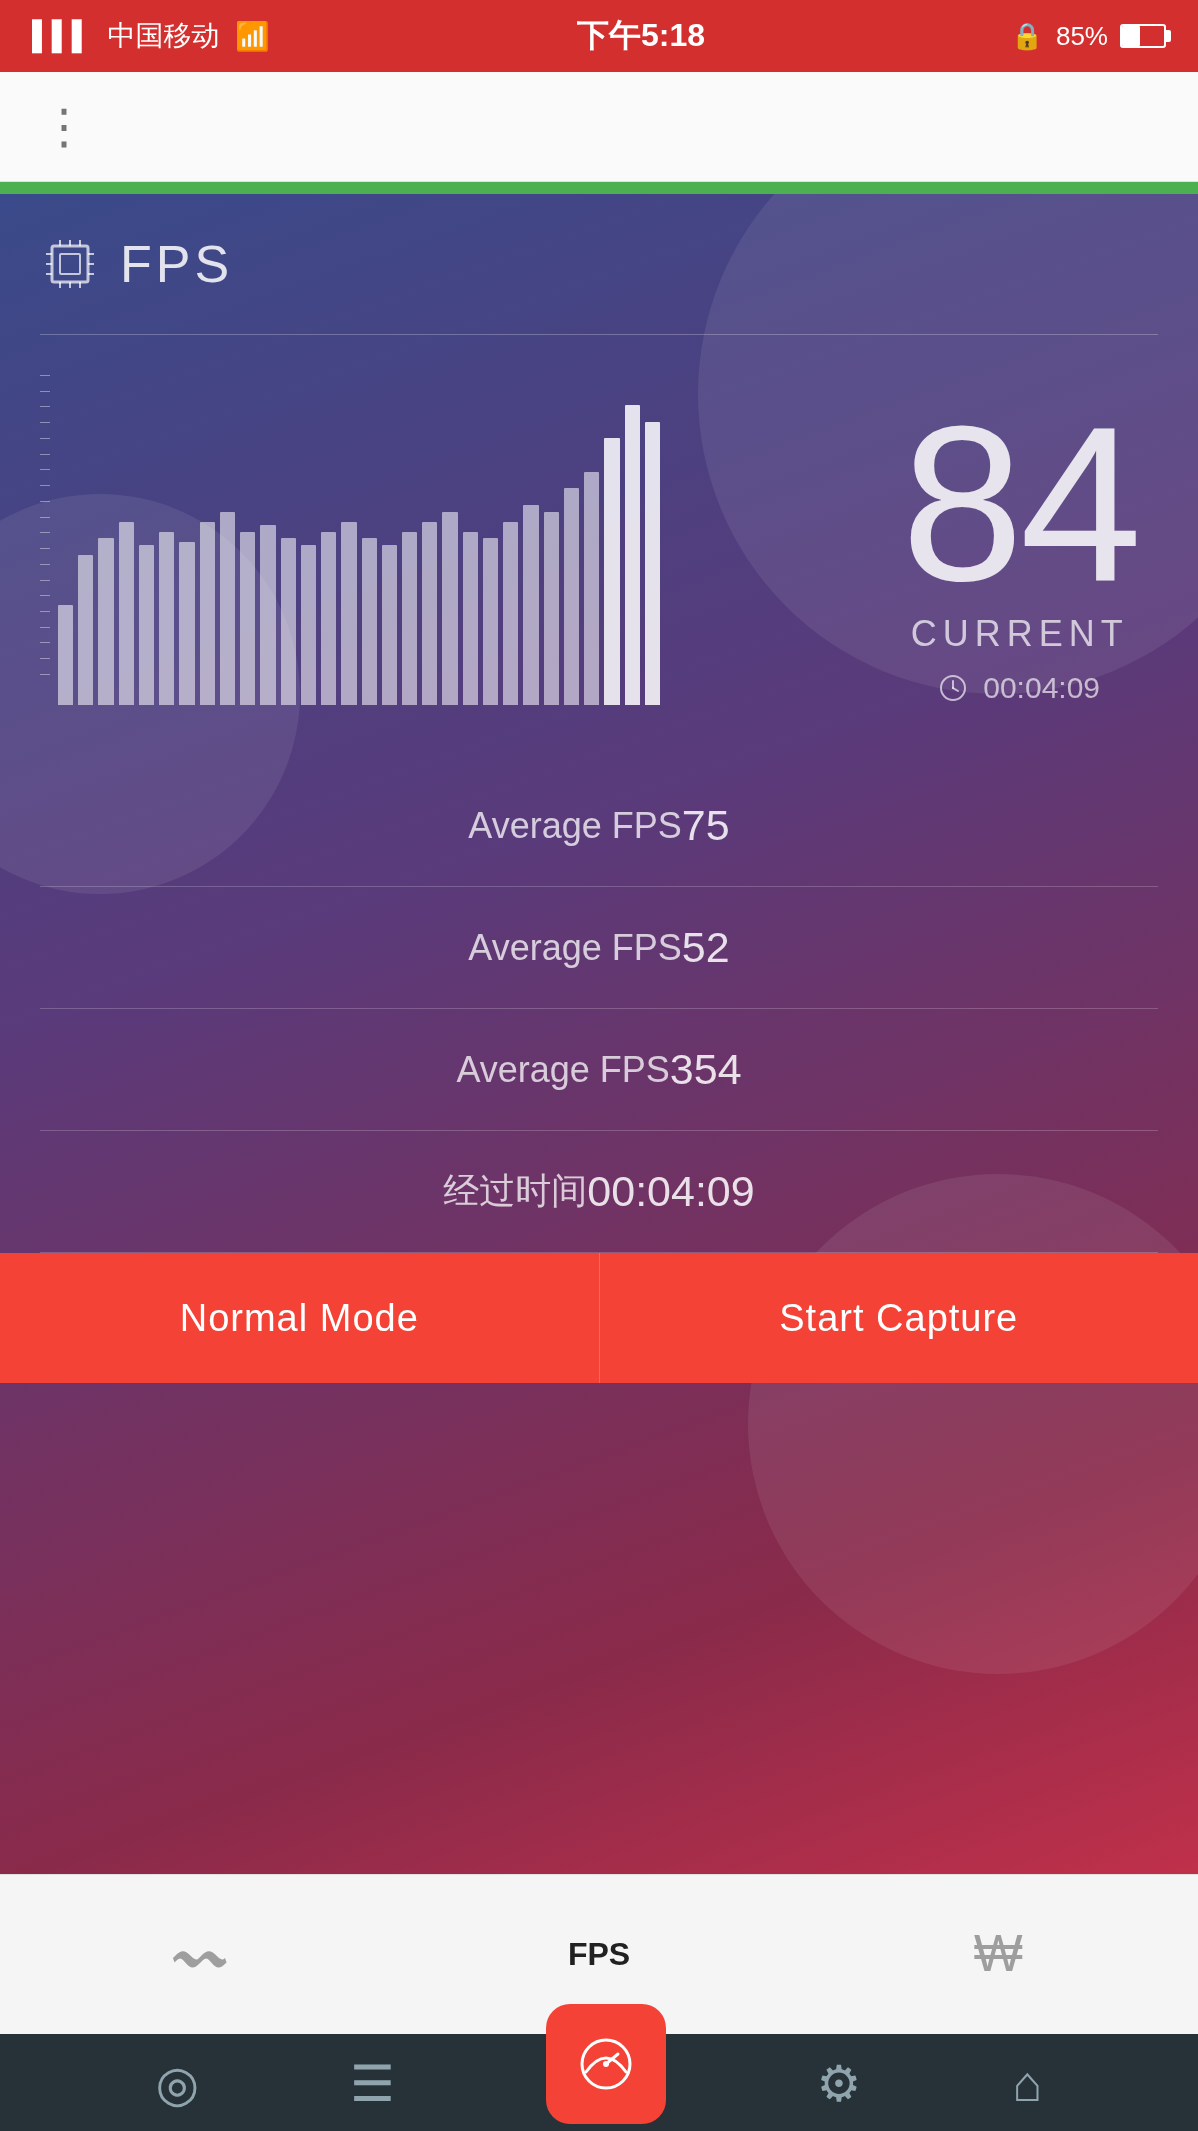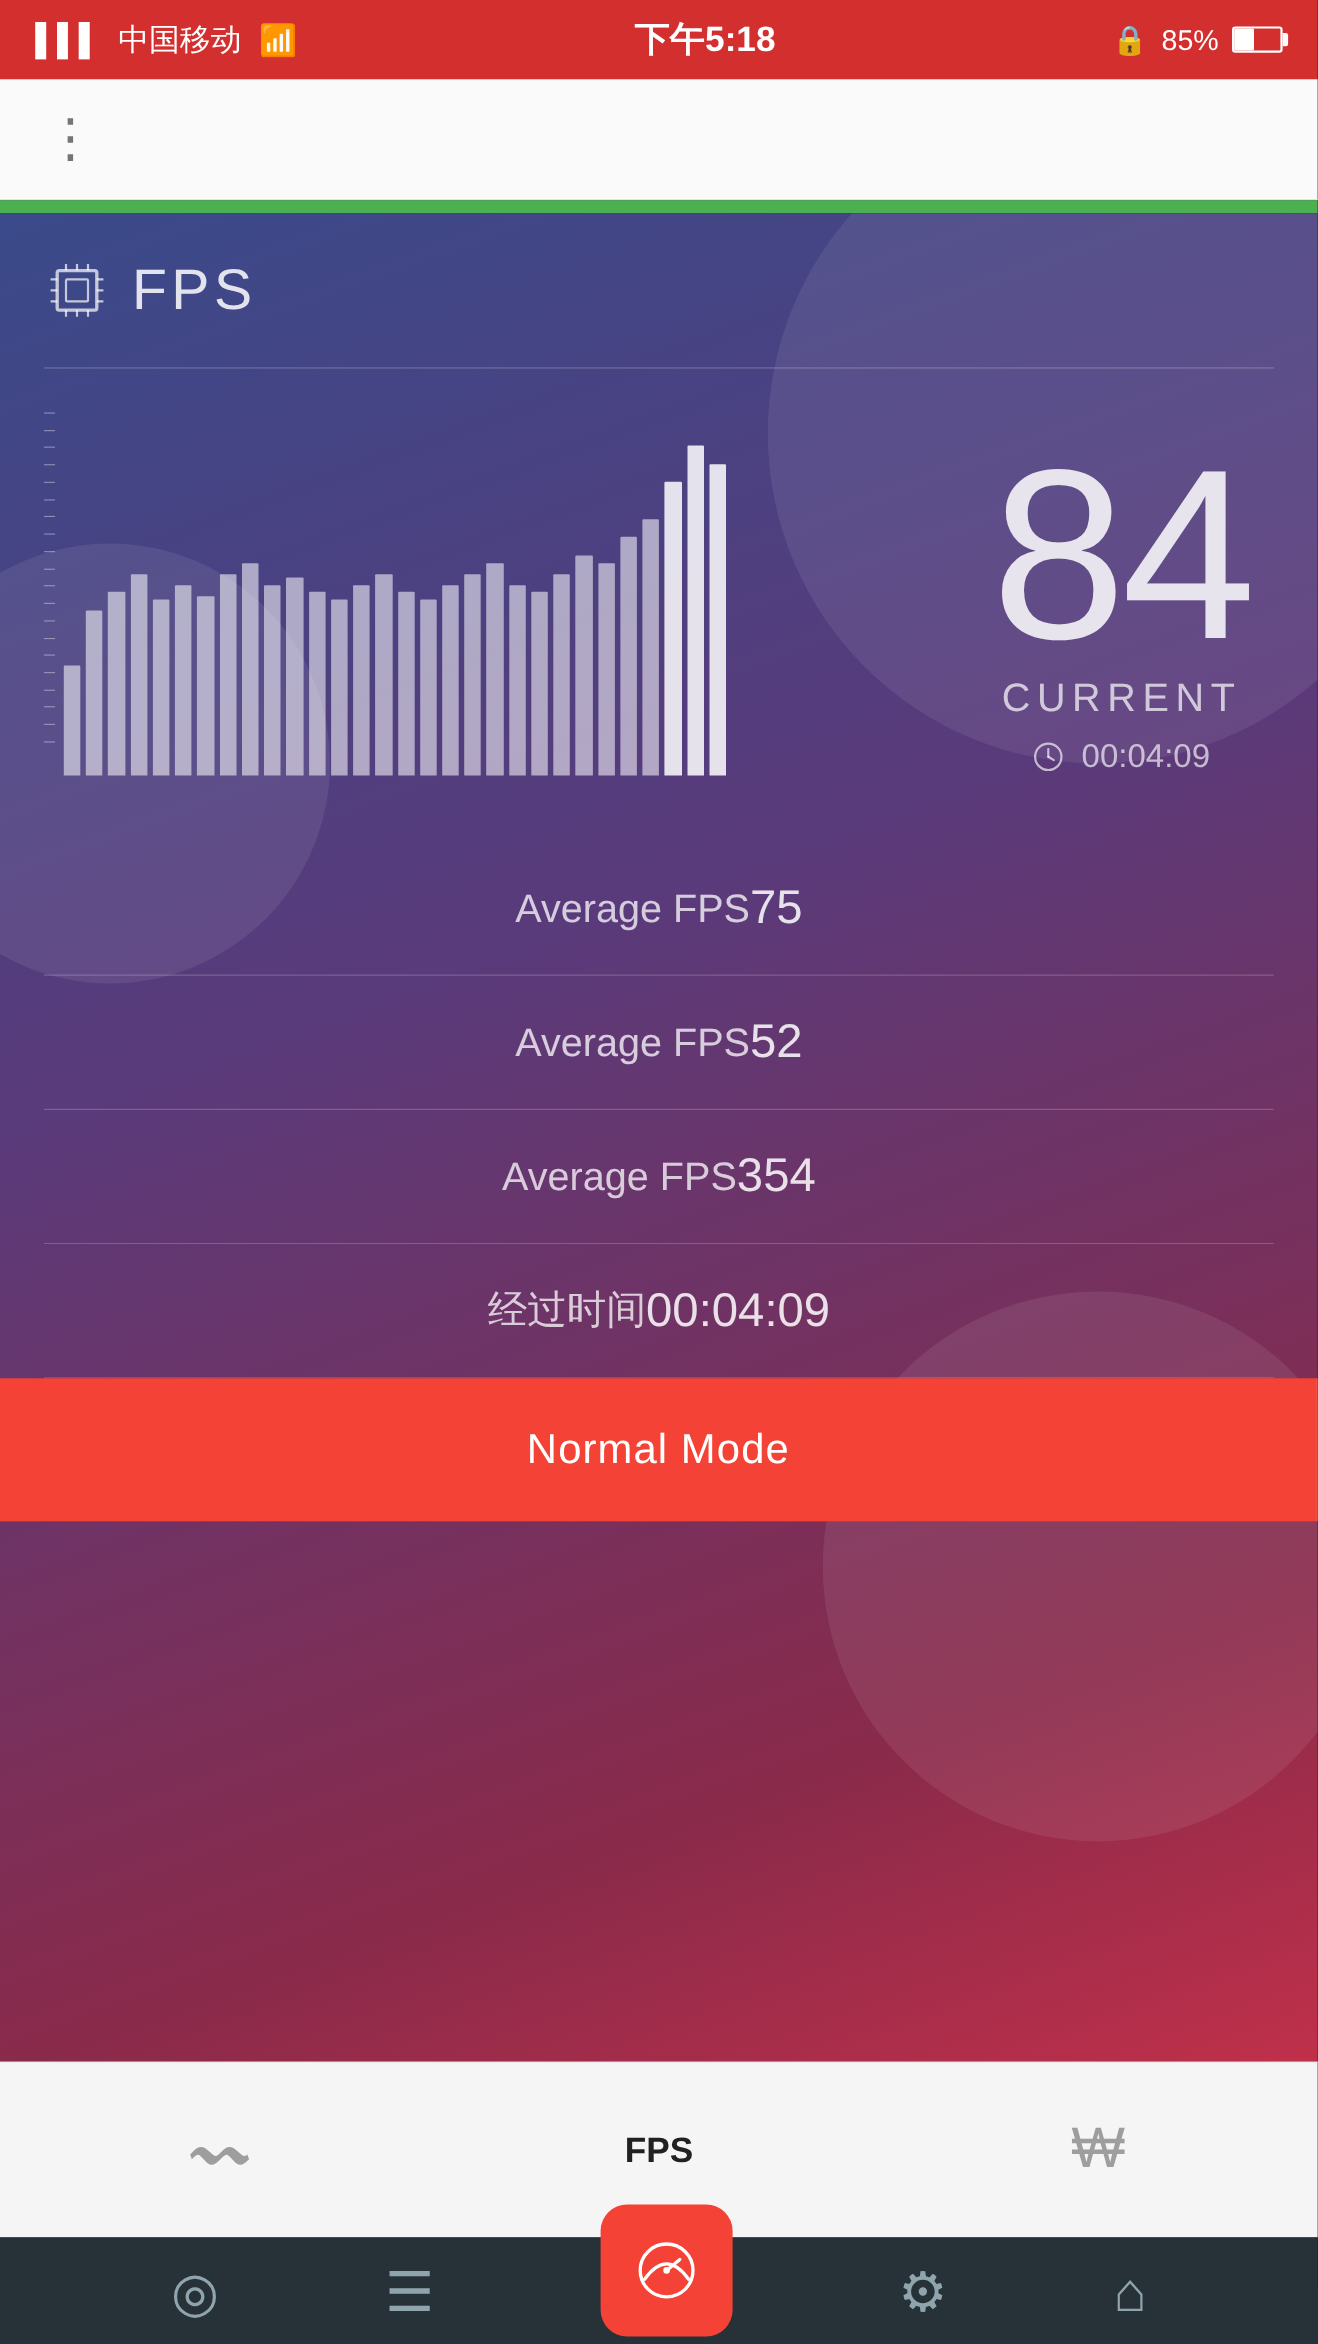--- a/index.html
+++ b/index.html
@@ -520,20 +520,21 @@
       <span class="stat-value">354</span>
     </div>
     <div class="stat-row">
       <span class="stat-label">经过时间</span>
       <span class="stat-value">00:04:09</span>
     </div>
   </div>
 
   <div class="bottom-buttons">
     <button class="btn-mode">Normal Mode</button>
+    <button class="btn-mode">Start Capture</button>
   </div>
 </div>
 
 <div class="bottom-nav">
   <div class="nav-item">
     <span class="nav-icon">〰</span>
   </div>
   <div class="nav-item active">
     <span>FPS</span>
   </div>

